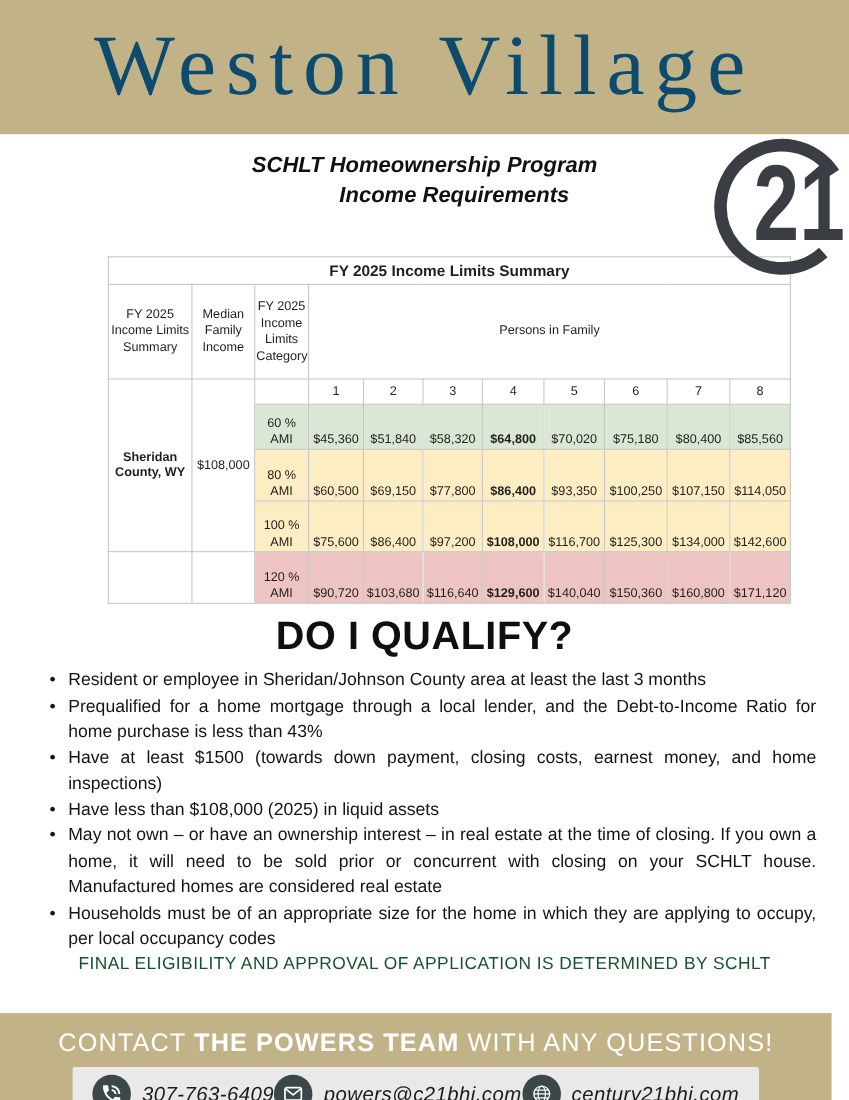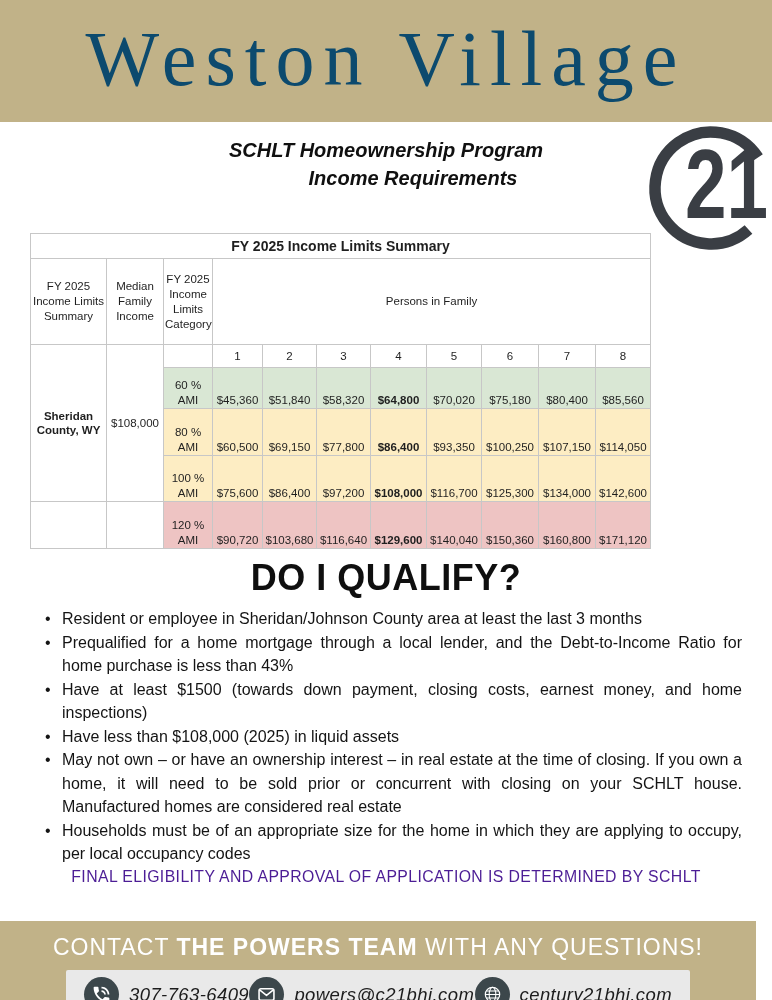--- a/index.html
+++ b/index.html
@@ -12,42 +12,42 @@
   .brand-title{
     font-family:"Liberation Serif",serif;font-size:78px;font-weight:400;color:#0c4a6e;
     letter-spacing:9px;line-height:1;margin-top:-4px;white-space:nowrap;
   }
   
   .subheading{margin-top:14px;text-align:center;font-weight:700;font-size:20px;line-height:28px;color:#101010;font-style:italic;}
   .subheading .line2{display:block;text-indent:54px;}
   
   .c21-logo{position:absolute;left:646px;top:112px;width:150px;height:160px;z-index:5;}
   
-  table.income{border-collapse:collapse;margin:41px 0 0 30px;width:620px;table-layout:fixed;
+  table.income{border-collapse:collapse;margin:41px 0 0 98px;width:620px;table-layout:fixed;
     font-size:11.5px;color:#1f1f1f;}
   table.income td{border:1px solid #c7c7c7;text-align:center;padding:0 1px;overflow:hidden;}
   td.tbl-title{height:24px;font-weight:700;font-size:14px;}
   tr.hdr td{height:85px;line-height:15px;font-size:11.5px;}
   tr.nums td{height:22px;}
   td.county{font-weight:700;line-height:14px;}
   tr.r60 td{height:40px;background:#d9e7d4;}
   tr.r80 td{height:46px;background:#fdedc3;}
   tr.r100 td{height:45px;background:#fdedc3;}
   tr.r120 td{height:46px;background:#eec4c3;}
   tr.r60 td.white, tr.r80 td.white, tr.r100 td.white, tr.r120 td.white{background:#ffffff;}
   td.val, td.cat{vertical-align:bottom;padding-bottom:4px;line-height:15px;}
   td.b4{font-weight:700;}
   
   .qualify-heading{margin-top:8px;text-align:center;font-size:36px;line-height:41px;font-weight:700;
     letter-spacing:.5px;color:#0f0f0f;}
   ul.qualify-list{margin:9px 30px 0 62px;padding:0;list-style:none;font-size:16px;line-height:23.5px;
     text-align:justify;color:#141414;}
   ul.qualify-list li{position:relative;}
   ul.qualify-list li::before{content:"\2022";position:absolute;left:-17px;top:0;}
-  .disclaimer{margin-top:2px;text-align:center;font-size:15.8px;letter-spacing:.4px;color:#4c1d95;}
+  .disclaimer{margin-top:2px;text-align:center;font-size:15.8px;letter-spacing:.4px;color:#14532d;}
   
   .footer-band{position:absolute;left:0;right:16px;bottom:0;height:79px;background:#c1b288;}
   .contact-line{margin-top:13px;text-align:center;color:#ffffff;font-size:23px;letter-spacing:1px;
     font-weight:400;white-space:nowrap;}
   .contact-line .team{font-weight:700;}
   .contact-bar{margin:9px auto 0;width:588px;height:49px;background:#e9e9e9;border-radius:2px;
     display:flex;align-items:center;justify-content:space-between;padding:0 18px;font-style:italic;}
   .contact-item{display:flex;align-items:center;gap:10px;font-size:18.5px;letter-spacing:.4px;color:#1c1c1c;}
   .icon-circle{width:35px;height:35px;border-radius:50%;background:#3c474b;display:flex;
     align-items:center;justify-content:center;flex:0 0 auto;}

